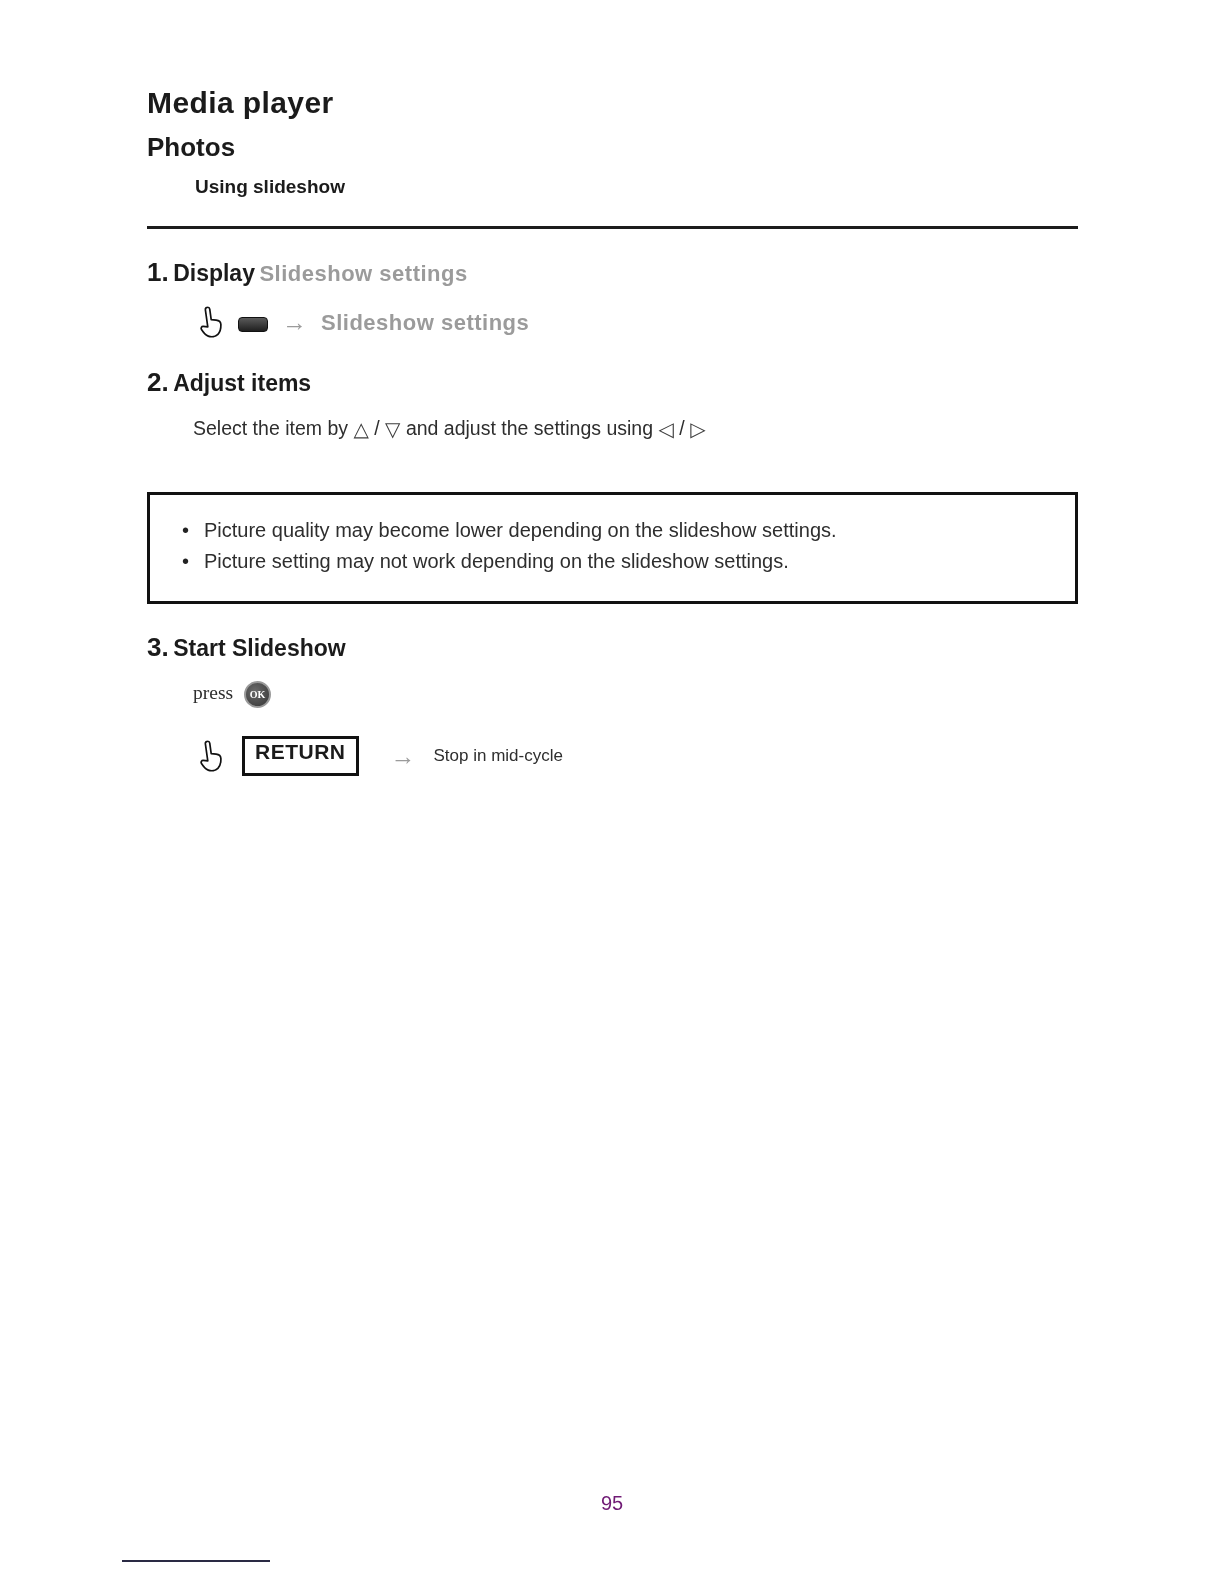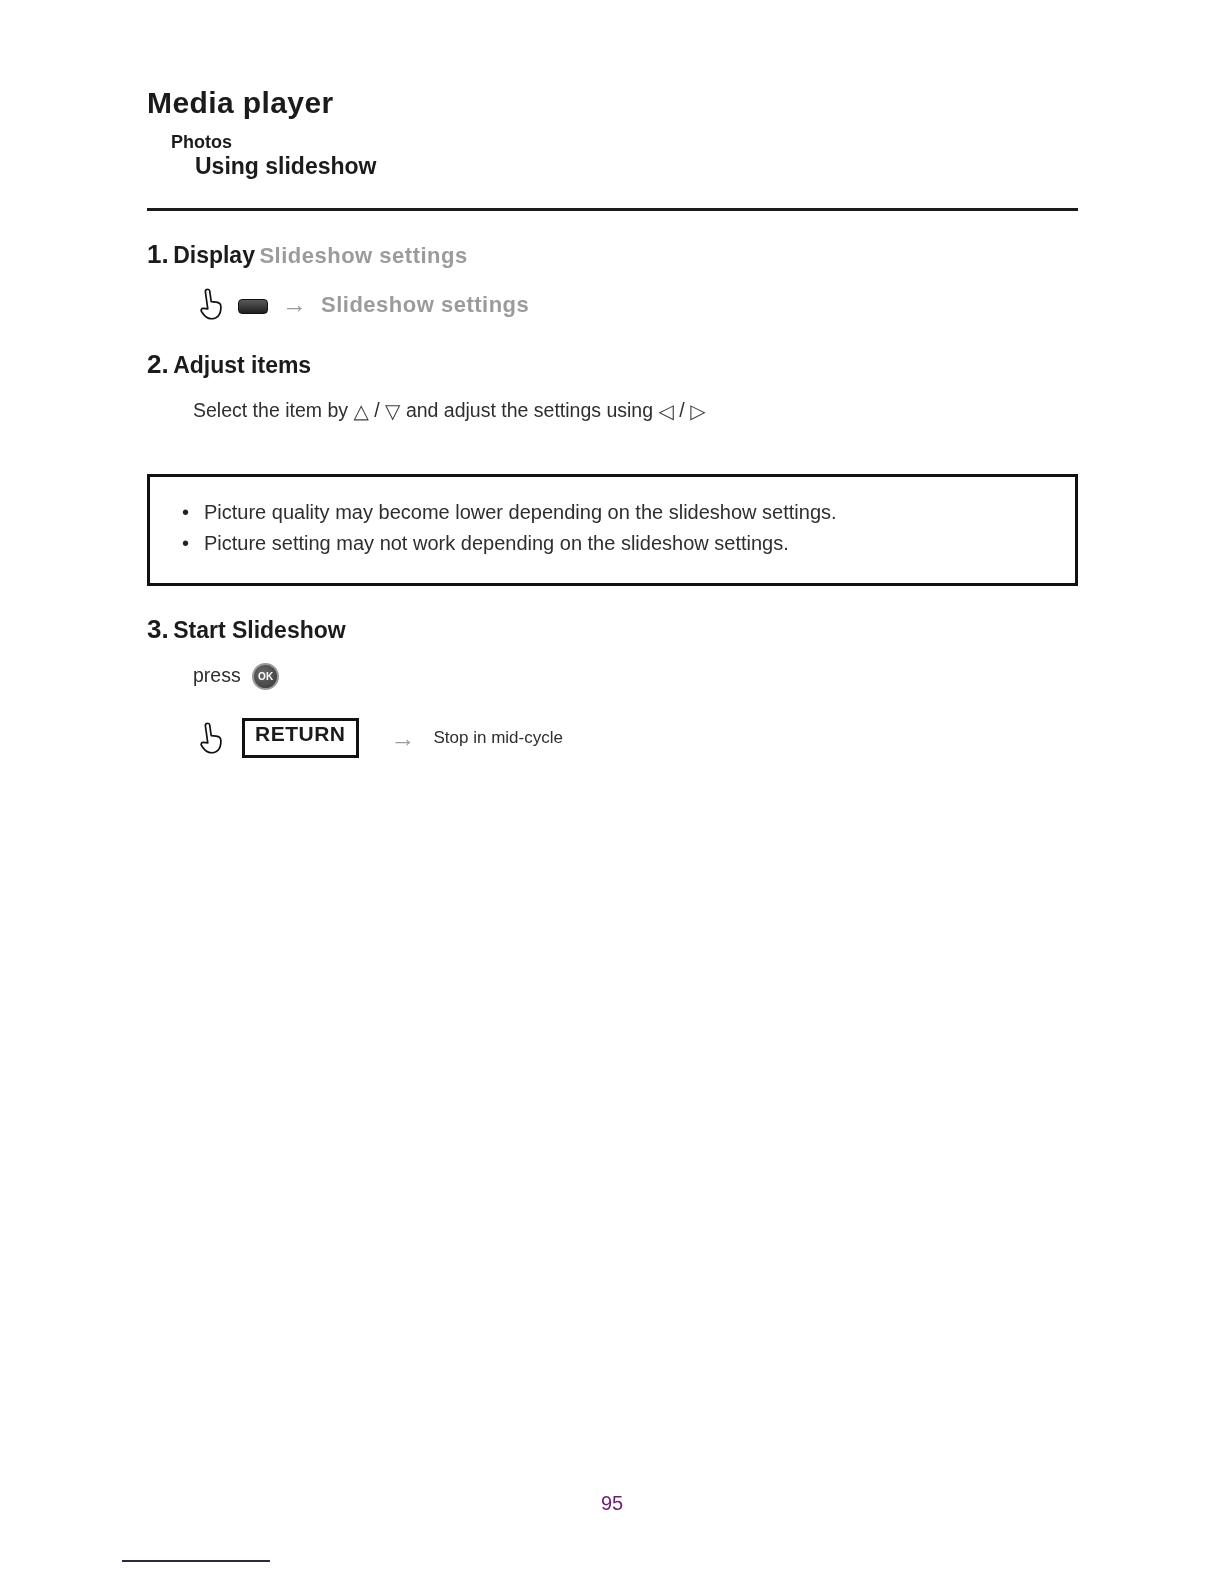--- a/index.html
+++ b/index.html
@@ -4,22 +4,22 @@
 <style>
   * { margin:0; padding:0; box-sizing:border-box; }
   html,body { background:#ffffff; }
   body {
     width:1224px; height:1584px; position:relative; overflow:hidden;
     font-family:"Liberation Sans", sans-serif; color:#1b1b1b;
   }
   .content { position:absolute; left:147px; top:86px; width:931px; }
 
   .title   { font-size:30px; font-weight:bold; letter-spacing:.4px; }
-  .subtitle{ font-size:18px; font-weight:bold; margin-left:24px; margin-top:12px; }
-  .section { font-size:23px; font-weight:bold; margin-left:48px; }
+  .subtitle{ font-size:26px; font-weight:bold; margin-top:12px; }
+  .section { font-size:19px; font-weight:bold; margin-left:48px; margin-top:13px; }
   .rule    { border-top:3px solid #1c1c1c; margin-top:28px; }
 
   .step-heading { margin-top:28px; font-weight:bold; }
   .step-num   { font-size:26px; font-weight:bold; }
   .step-label { font-size:23px; font-weight:bold; }
   .menu-ref   { color:#9b9b9b; font-weight:bold; font-size:22px; letter-spacing:.5px; }
 
   .hint-row { display:flex; align-items:center; margin-left:50px; margin-top:18px; gap:14px; }
   .hand-icon { display:inline-block; transform:rotate(-8deg); line-height:0; }
   .remote-btn {
@@ -113,21 +113,21 @@
       <li>Picture setting may not work depending on the slideshow settings.</li>
     </ul>
   </div>
 
   <div class="step-heading" style="">
     <span class="step-num">3.</span>
     <span class="step-label">Start Slideshow</span>
   </div>
 
 
-  <div class="body-line" style="">
+  <div class="body-line" style="font-family:Liberation Serif, serif;">
     <span>press</span>
     <span class="ok-btn">OK</span>
   </div>
 
   <div class="hint-row" style="margin-top:28px; gap:18px;">
     <span class="hand-icon">
       <svg width="27" height="33" viewBox="0 0 27 33" aria-hidden="true">
         <path d="M10.2 3.2 c0-1.3 1-2.2 2.2-2.2 c1.2 0 2.2 1 2.2 2.2 l0 10.5 4.8 1.2 c2.8.7 4.4 2.3 4.1 5.1 c-.4 3.6-1.8 7.3-4.3 9.2 c-2.7 2-7 2.2-9.8.5 c-2.5-1.5-4.3-4.4-5.8-7.6 c-.7-1.5.5-3 2.1-2.7 l4.5 1 z" fill="#ffffff" stroke="#111111" stroke-width="1.7" stroke-linejoin="round"></path>
       </svg>
     </span>

